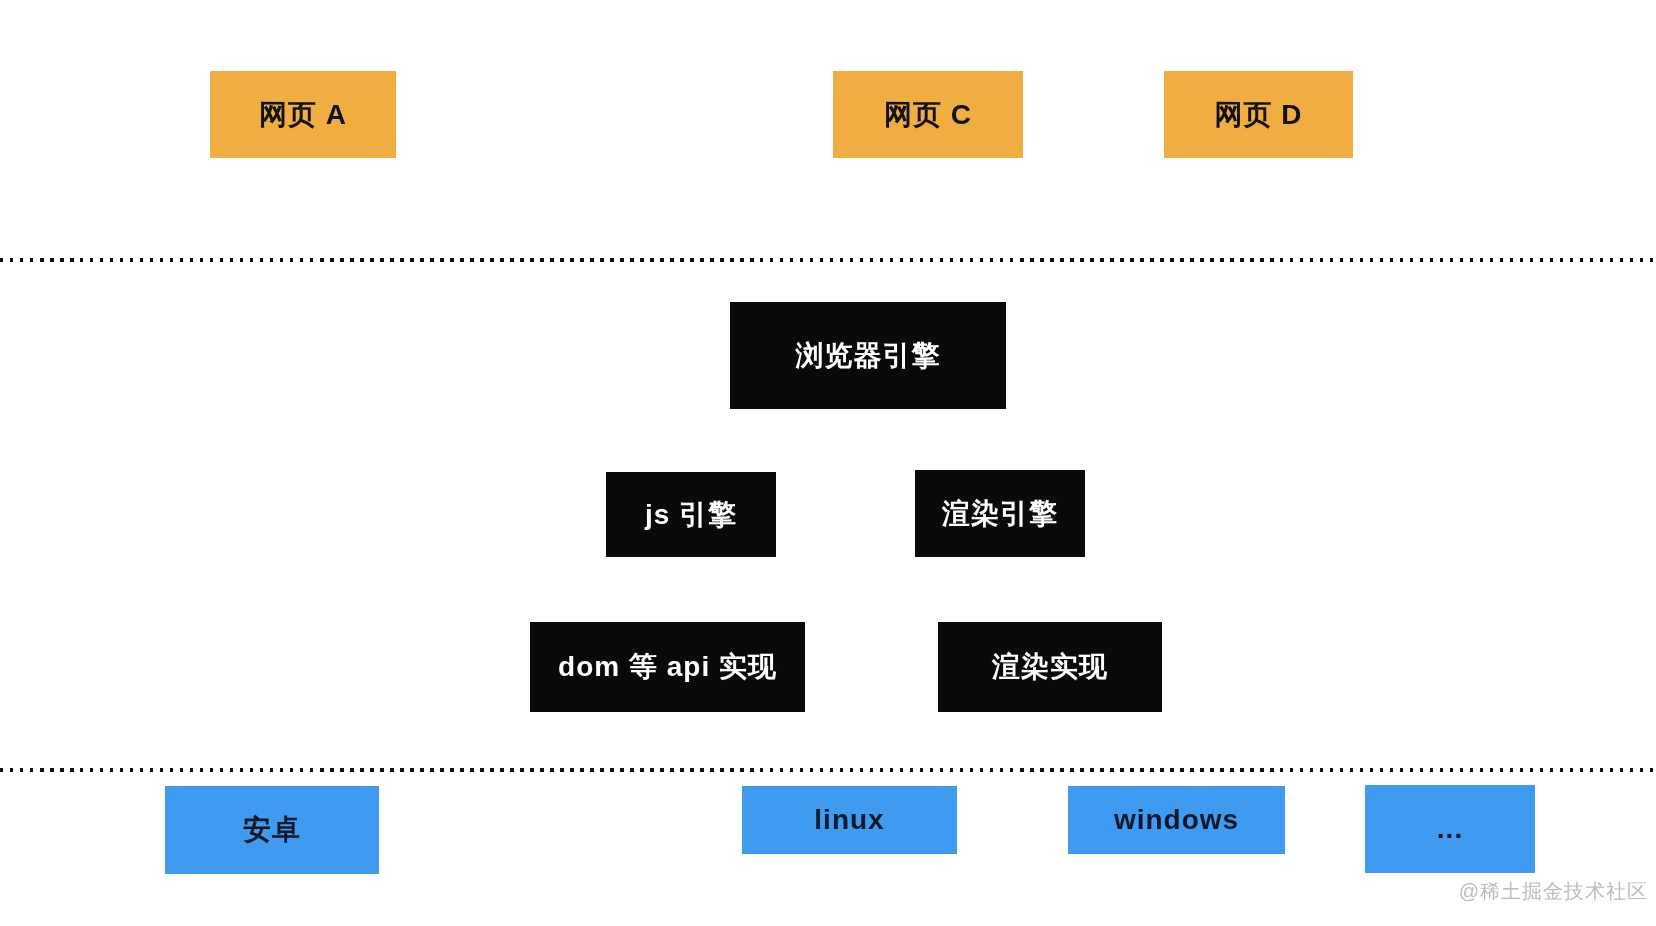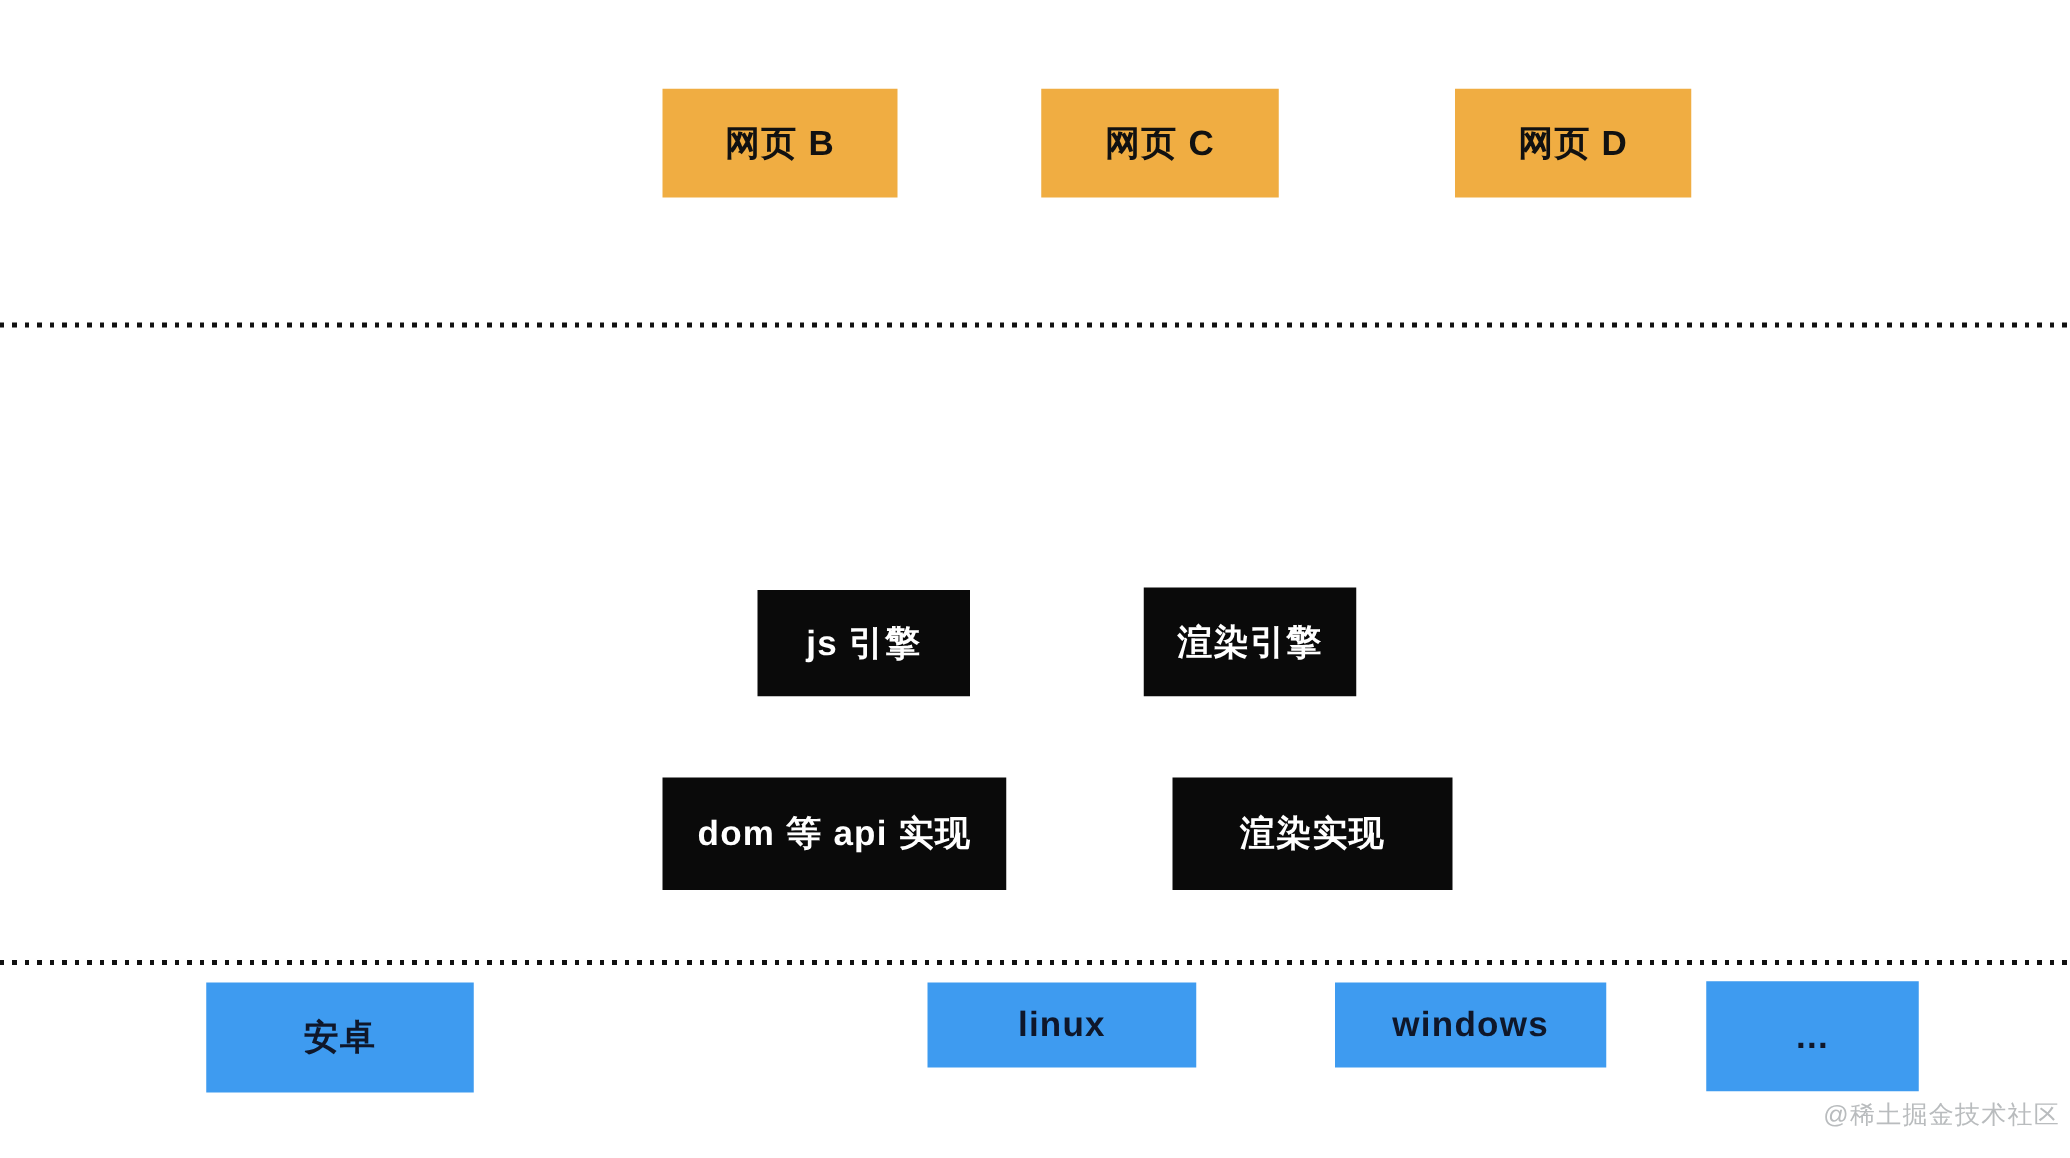--- a/index.html
+++ b/index.html
@@ -79,27 +79,28 @@
     font-weight: normal;
     color: #B9BCBE;
     letter-spacing: 1px;
   }
 </style>
 </head>
 <body>
 
 <div class="canvas">
 
-  <div class="box page page-b">网页 B</div>
+  <div class="box page page-a">网页 A</div>
   <div class="box page page-c">网页 C</div>
   <div class="box page page-d">网页 D</div>
 
   <div class="divider divider-top"></div>
   <div class="divider divider-bottom"></div>
 
+  <div class="box engine browser-engine">浏览器引擎</div>
   <div class="box engine js-engine">js 引擎</div>
   <div class="box engine render-engine">渲染引擎</div>
   <div class="box engine dom-api-impl">dom 等 api 实现</div>
   <div class="box engine render-impl">渲染实现</div>
 
   <div class="box os os-android">安卓</div>
   <div class="box os os-linux">linux</div>
   <div class="box os os-windows">windows</div>
   <div class="box os os-more">...</div>
 

